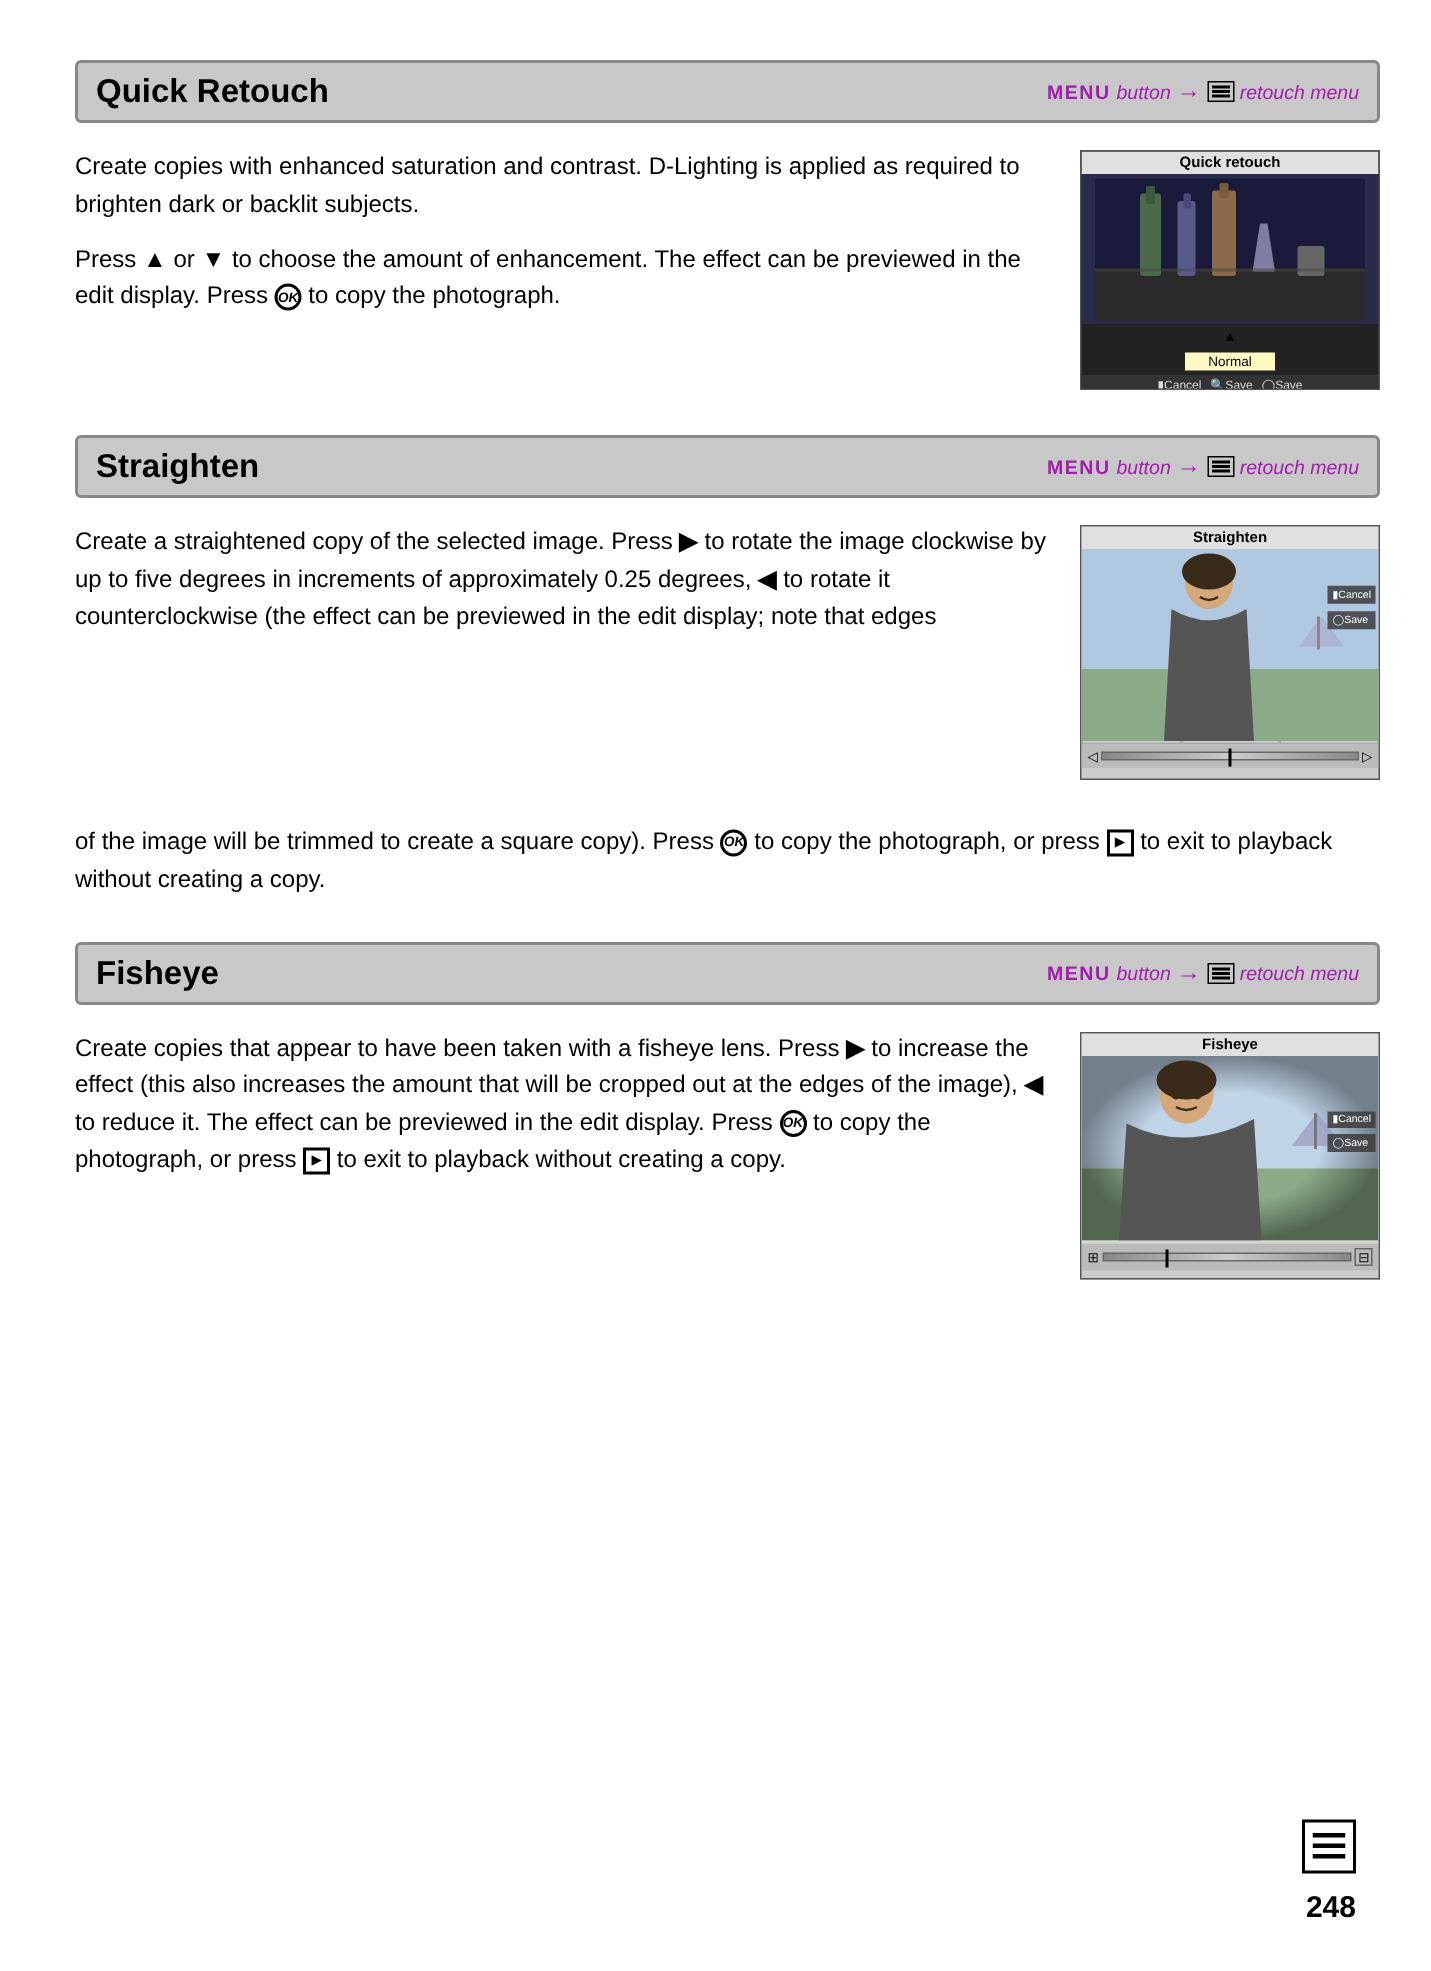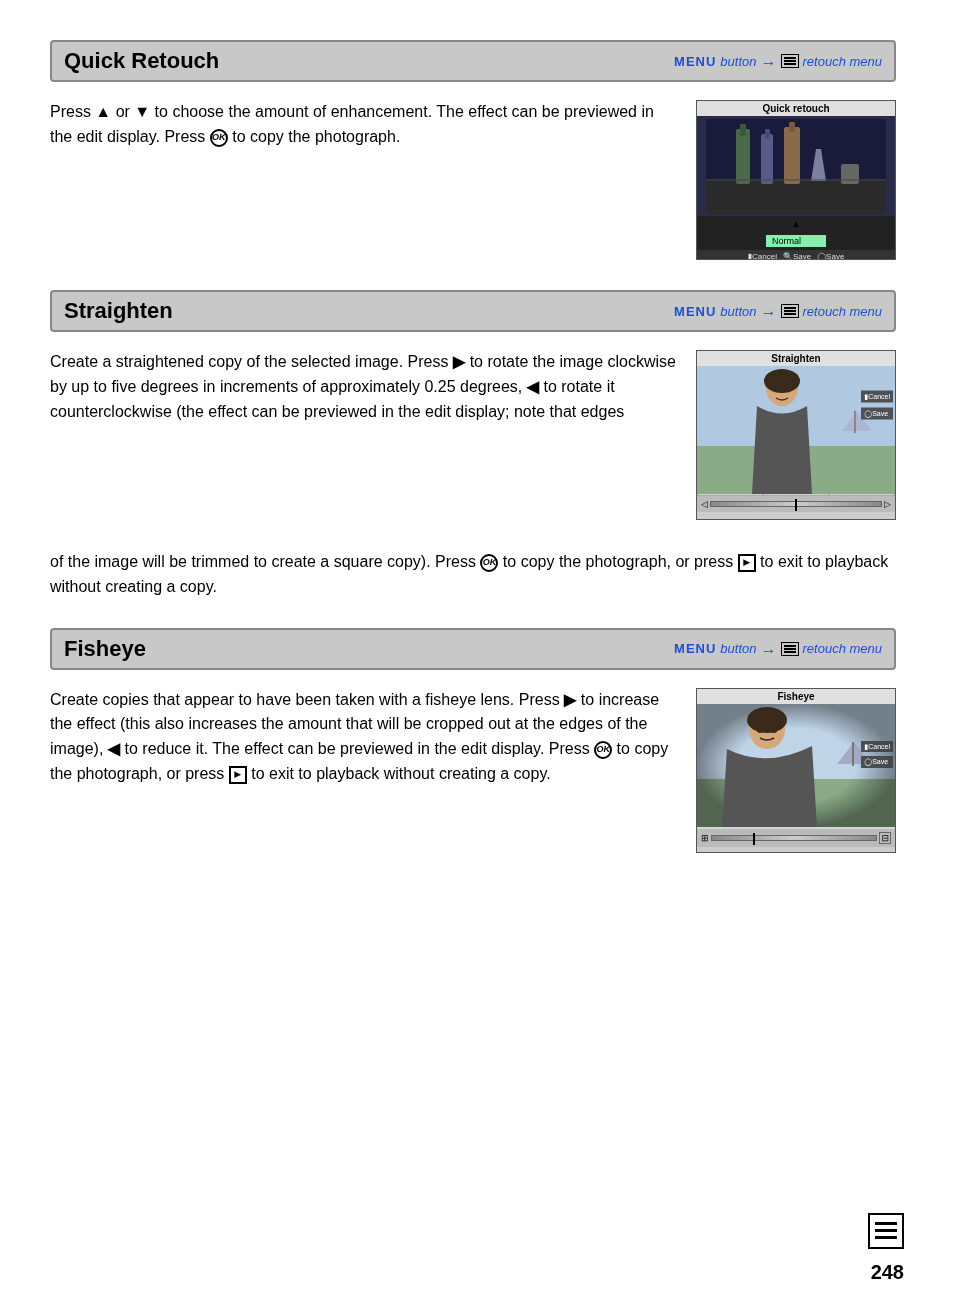--- a/index.html
+++ b/index.html
@@ -9,21 +9,21 @@
       background: #fff;
       font-family: Arial, sans-serif;
       font-size: 16px;
       color: #000;
       position: relative;
     }
 
     .page {
       width: 954px;
       min-height: 1314px;
-      padding: 40px 58px 60px 50px;
+      padding: 40px 34px 60px 50px;
       position: relative;
     }
 
     
     .section-header {
       display: flex;
       align-items: center;
       justify-content: space-between;
       background: #c8c8c8;
       border: 2px solid #888;
@@ -33,21 +33,21 @@
     }
 
     .section-title {
       font-size: 22px;
       font-weight: 900;
       color: #000;
     }
 
     .section-nav {
       font-size: 14px;
-      color: #1d4ed8;
+      color: #a21caf;
       display: flex;
       align-items: center;
       gap: 4px;
       white-space: nowrap;
     }
 
     .section-nav .menu-text {
       font-weight: 700;
       font-size: 13px;
       letter-spacing: 1px;
@@ -126,24 +126,24 @@
       width: 100%;
       height: 100px;
       background: #2a2a4a;
       position: relative;
       display: flex;
       align-items: center;
       justify-content: center;
     }
 
     .qr-screen .normal-label {
-      background: #86efac;
+      background: #fef9c3;
       color: #000;
       font-size: 9px;
-      text-align: left;
+      text-align: center;
       padding: 1px 6px;
       width: 60px;
       margin: 2px auto;
       display: block;
     }
 
     .qr-screen .bottom-bar {
       background: #333;
       color: #ddd;
       font-size: 8px;
@@ -324,20 +324,21 @@
         <span class="menu-text">MENU</span>
         <span class="italic-text">button</span>
         <span class="arrow">→</span>
         <span class="menu-icon"></span>
         <span class="italic-text">retouch menu</span>
       </span>
     </div>
 
     <div class="section-content">
       <div class="section-text">
+        <p style="margin-bottom:12px;">Create copies with enhanced saturation and contrast.  D-Lighting is applied as required to brighten dark or backlit subjects.</p>
         <p>Press <strong>▲</strong> or <strong>▼</strong> to choose the amount of enhancement.  The effect can be previewed in the edit display.  Press <span class="ok-circle">
               <strong>OK</strong>
             </span> to copy the photograph.</p>
       </div>
       <div class="section-image">
         <div class="camera-screen qr-screen">
           <div class="screen-title">Quick retouch</div>
           <div class="photo-area">
 
             <svg width="180" height="95" viewBox="0 0 180 95">

